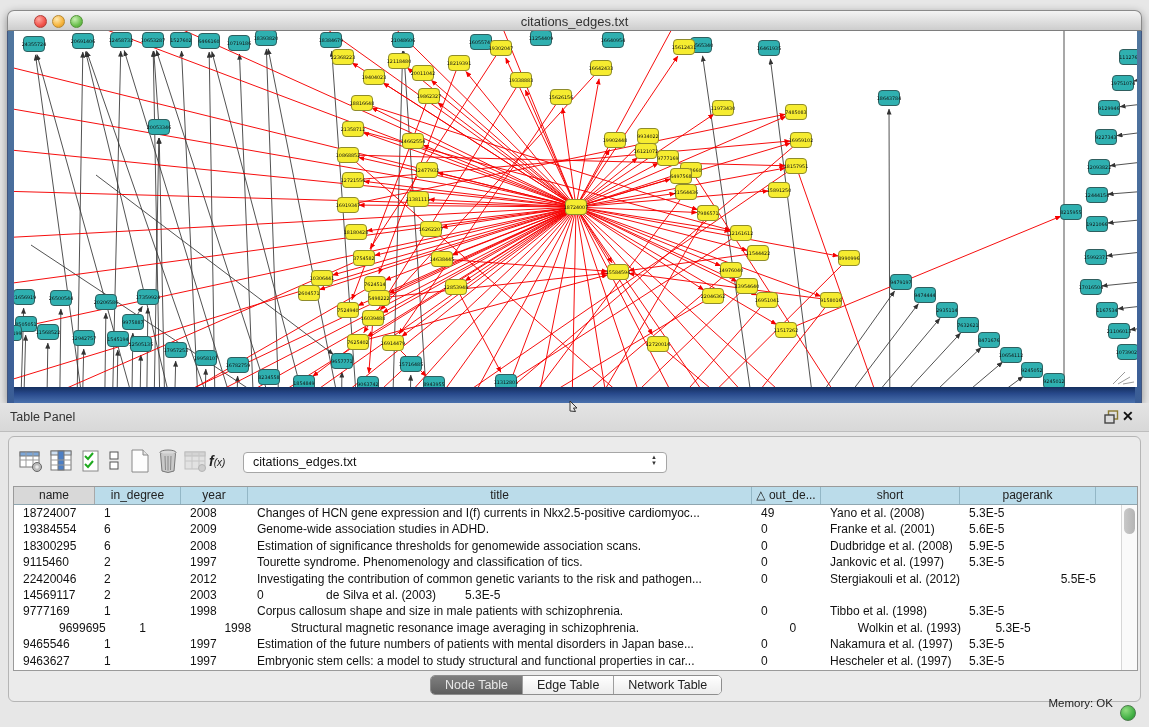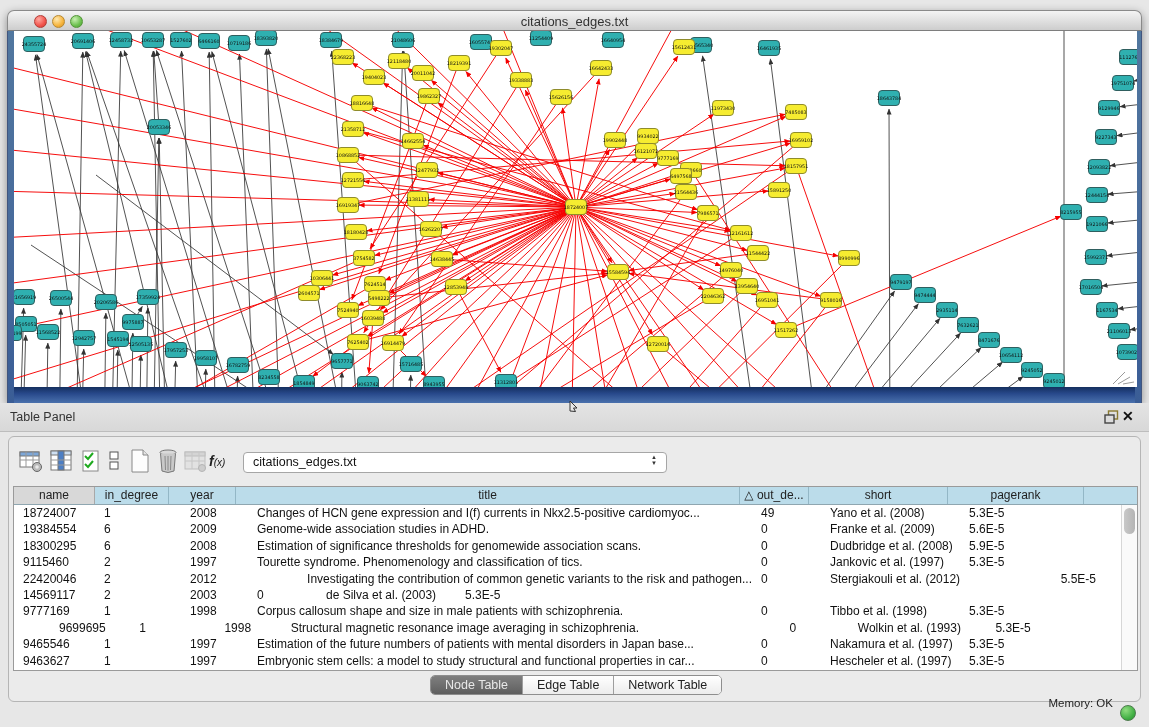--- a/index.html
+++ b/index.html
@@ -793,21 +793,21 @@
   </svg>
   <div class="tb" style="left:200px; width:28px; font-size:14px; font-style:italic; color:#222; line-height:24px;"><i><b>f</b><span style="font-size:10px">(x)</span></i></div>
   <div class="combo">
     <span>citations_edges.txt</span>
     <div class="combo-arrows">▲<br>▼</div>
   </div>
 
   <div class="dtable">
     <div class="thead" id="thead">
         <div class="th gray" style="width: 81px;">name</div>
-        <div class="th" style="width: 74px;">in_degree</div>
+        <div class="th" style="width: 86px;">in_degree</div>
         <div class="th" style="width: 67px;">year</div>
         <div class="th" style="width: 504px;">title</div>
         <div class="th" style="width: 69px;">△ out_de...</div>
         <div class="th" style="width: 139px;">short</div>
         <div class="th" style="width: 136px;">pagerank</div>
         <div class="th filler" style="flex: 1 1 0%;"></div>
       </div>
     <div class="tbody" id="tbody">
         <div class="tr">
           <div class="td" style="width: 81px;">18724007</div>
@@ -817,21 +817,21 @@
           <div class="td" style="width: 69px;">49</div>
           <div class="td" style="width: 139px;">Yano et al. (2008)</div>
           <div class="td" style="width: 136px;">5.3E-5</div>
         </div>
         <div class="tr">
           <div class="td" style="width: 81px;">19384554</div>
           <div class="td" style="width: 86px;">6</div>
           <div class="td" style="width: 67px;">2009</div>
           <div class="td" style="width: 504px;">Genome-wide association studies in ADHD.</div>
           <div class="td" style="width: 69px;">0</div>
-          <div class="td" style="width: 139px;">Franke et al. (2009)</div>
+          <div class="td" style="width: 139px;">Franke et al. (2001)</div>
           <div class="td" style="width: 136px;">5.6E-5</div>
         </div>
         <div class="tr">
           <div class="td" style="width: 81px;">18300295</div>
           <div class="td" style="width: 86px;">6</div>
           <div class="td" style="width: 67px;">2008</div>
           <div class="td" style="width: 504px;">Estimation of significance thresholds for genomewide association scans.</div>
           <div class="td" style="width: 69px;">0</div>
           <div class="td" style="width: 139px;">Dudbridge et al. (2008)</div>
           <div class="td" style="width: 136px;">5.9E-5</div>
@@ -842,21 +842,21 @@
           <div class="td" style="width: 67px;">1997</div>
           <div class="td" style="width: 504px;">Tourette syndrome. Phenomenology and classification of tics.</div>
           <div class="td" style="width: 69px;">0</div>
           <div class="td" style="width: 139px;">Jankovic et al. (1997)</div>
           <div class="td" style="width: 136px;">5.3E-5</div>
         </div>
         <div class="tr">
           <div class="td" style="width: 81px;">22420046</div>
           <div class="td" style="width: 86px;">2</div>
           <div class="td" style="width: 67px;">2012</div>
-          <div class="td" style="width: 504px; text-align: right;">Investigating the contribution of common genetic variants to the risk and pathogen...</div>
+          <div class="td" style="width: 504px;">Investigating the contribution of common genetic variants to the risk and pathogen...</div>
           <div class="td" style="width: 69px;">0</div>
           <div class="td" style="width: 139px;">Stergiakouli et al. (2012)</div>
           <div class="td" style="width: 136px; text-align: right;">5.5E-5</div>
         </div>
         <div class="tr">
           <div class="td" style="width: 81px;">14569117</div>
           <div class="td" style="width: 86px;">2</div>
           <div class="td" style="width: 67px;">2003</div>
           <div class="td" style="width: 69px;">0</div>
           <div class="td" style="width: 139px;">de Silva et al. (2003)</div>

